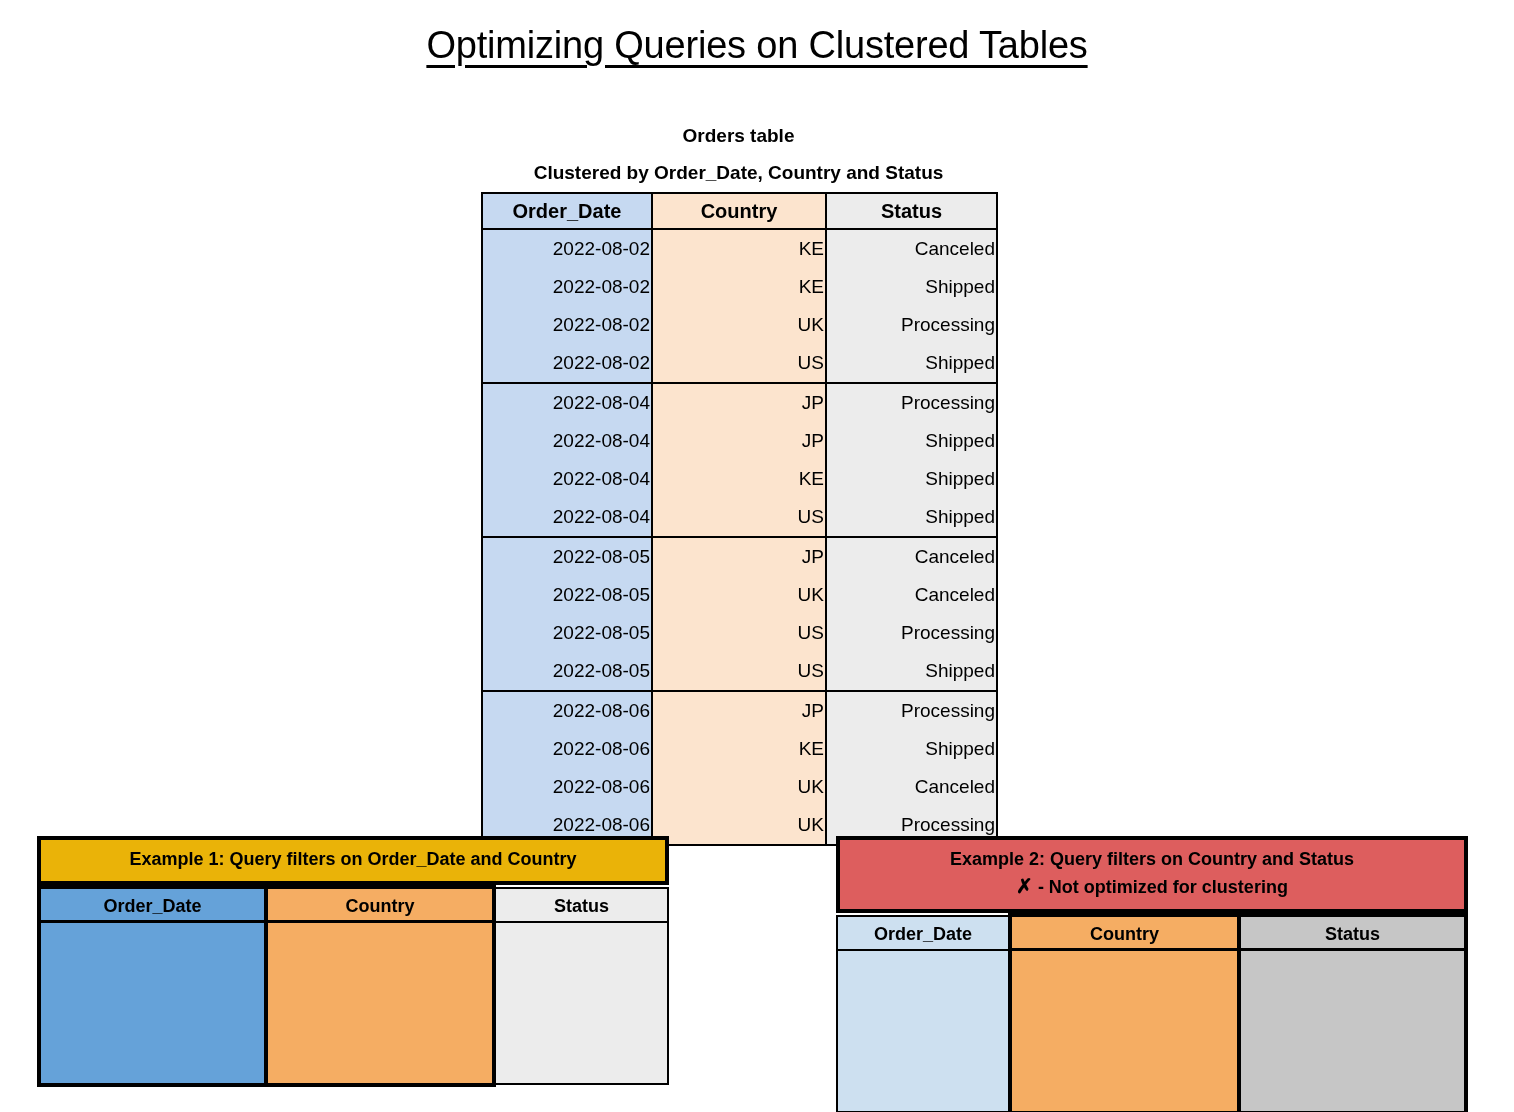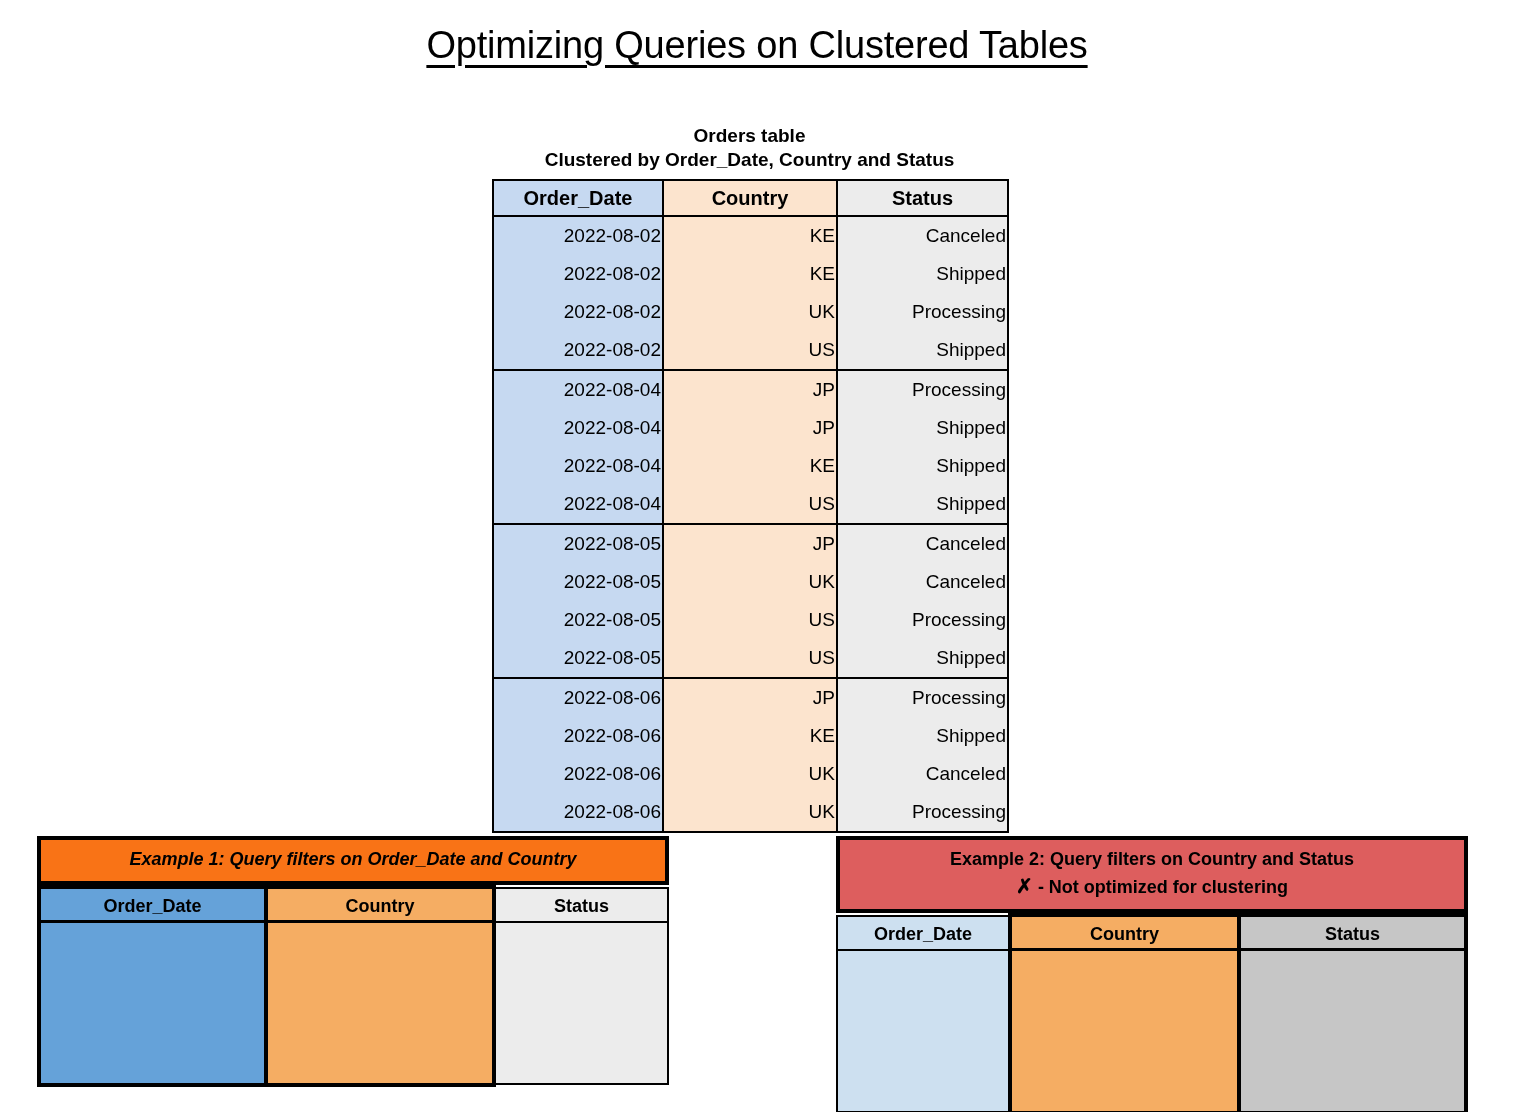--- a/index.html
+++ b/index.html
@@ -27,35 +27,36 @@
     font-weight: normal;
     letter-spacing: -0.2px;
     text-decoration: underline;
     text-underline-offset: 7px;
     text-decoration-thickness: 3px;
   }
 
   
   .orders-wrap {
     position: absolute;
-    left: 492px;
+    left: 481px;
     top: 124px;
     width: 515px;
   }
   .orders-caption-1 {
     text-align: center;
     font-size: 19px;
     font-weight: bold;
     line-height: 24px;
   }
   .orders-caption-2 {
     text-align: center;
     font-size: 19px;
     font-weight: bold;
     line-height: 24px;
+    margin-top: 13px;
     margin-bottom: 7px;
     white-space: nowrap;
   }
   table.orders {
     border-collapse: collapse;
     width: 515px;
     table-layout: fixed;
     border: 2px solid #000;
   }
   table.orders col.c-date   { width: 170px; }
@@ -95,21 +96,21 @@
 
   .ex-banner {
     border: 4px solid #000;
     text-align: center;
     font-size: 18px;
     font-weight: bold;
     line-height: 27px;
     padding: 6px 0 8px 0;
     box-sizing: border-box;
   }
-  .banner-ok  { background: #f97316; font-style: italic; }
+  .banner-ok  { background: #eab308; }
   .banner-bad { background: #dd5e5e; }
   .banner-line { display: block; white-space: nowrap; }
   .mark { font-size: 20px; font-weight: bold; }
 
   .ex-table {
     display: flex;
     align-items: flex-start;
   }
 
   .ex-col {

